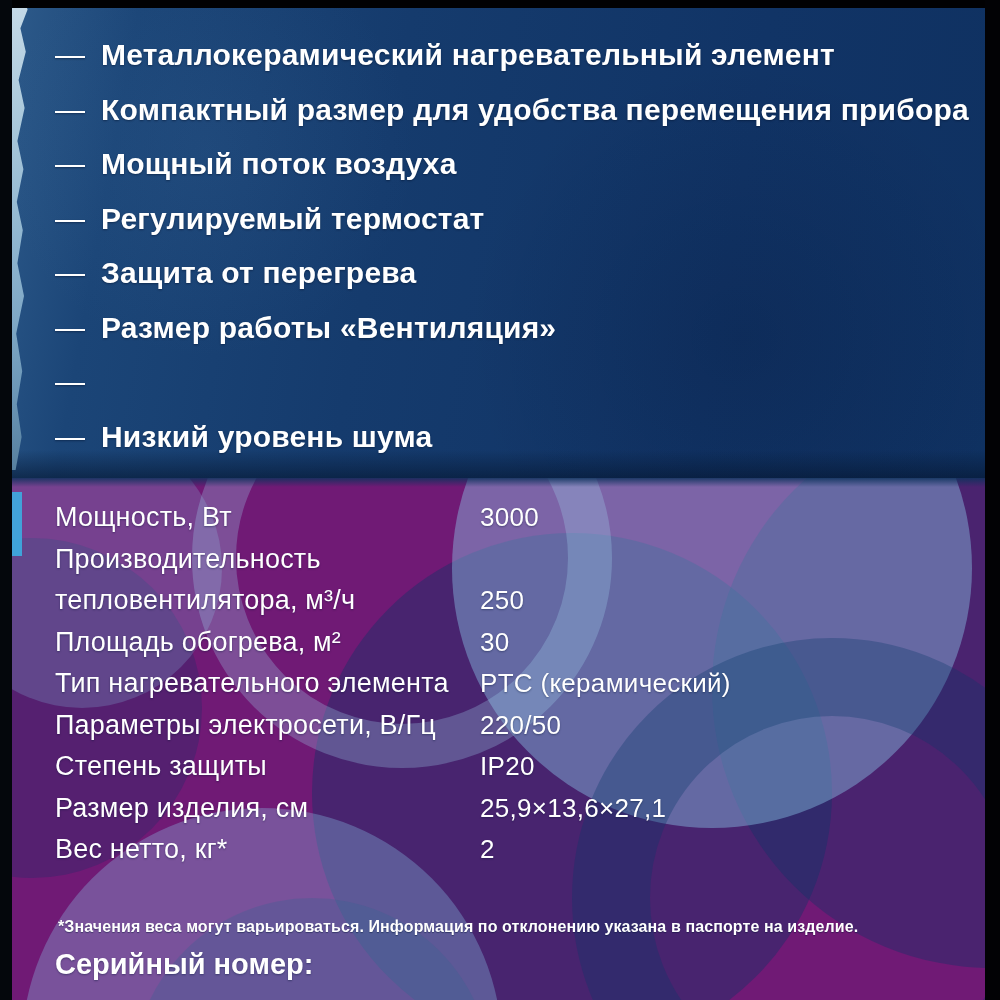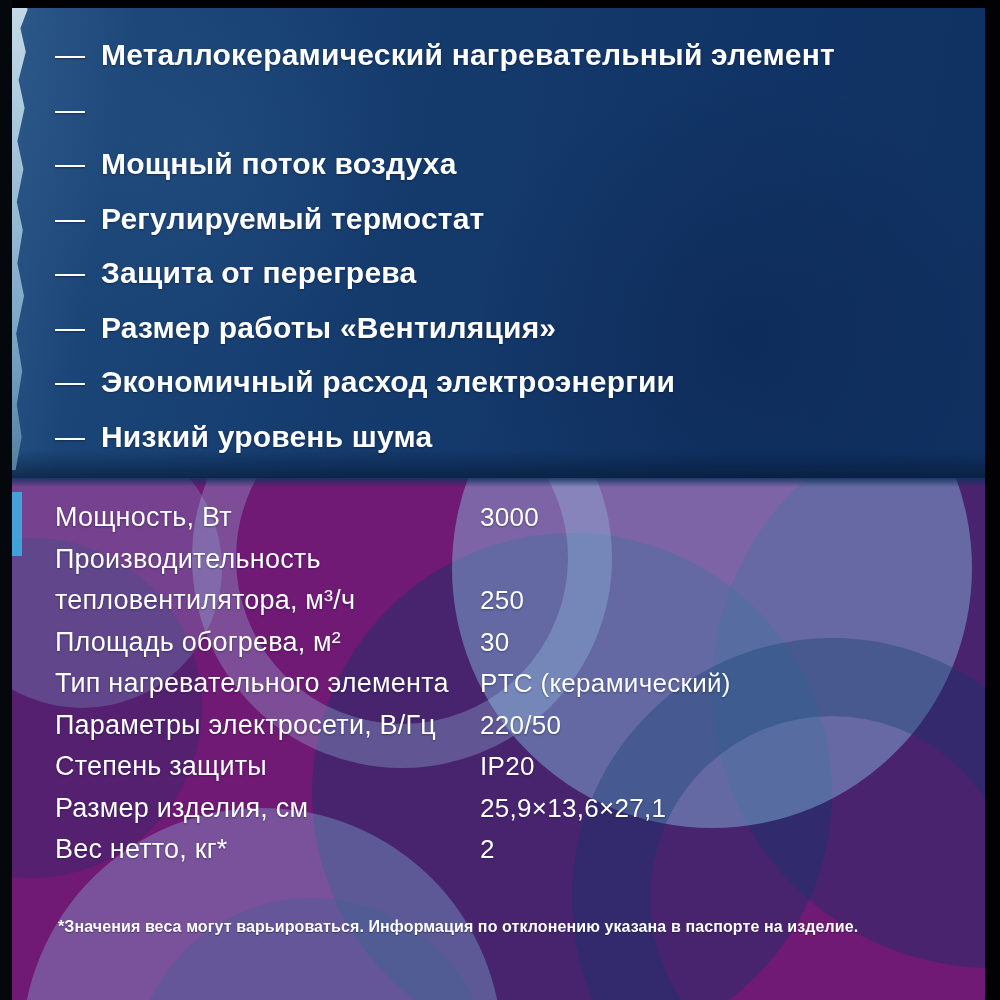--- a/index.html
+++ b/index.html
@@ -61,40 +61,40 @@
   <div class="bar-left"></div>
 
   <div class="section-top">
     <ul class="features">
       <li class="feature">
           <span class="dash">—</span>
           <span>Металлокерамический нагревательный элемент</span>
         </li>
       <li class="feature">
           <span class="dash">—</span>
+          <span>Компактный размер для удобства перемещения прибора</span>
         </li>
       <li class="feature">
           <span class="dash">—</span>
           <span>Мощный поток воздуха</span>
         </li>
       <li class="feature">
           <span class="dash">—</span>
           <span>Регулируемый термостат</span>
         </li>
       <li class="feature">
           <span class="dash">—</span>
           <span>Защита от перегрева</span>
         </li>
       <li class="feature">
           <span class="dash">—</span>
           <span>Размер работы «Вентиляция»</span>
         </li>
       <li class="feature">
           <span class="dash">—</span>
-          <span>Экономичный расход электроэнергии</span>
         </li>
       <li class="feature">
           <span class="dash">—</span>
           <span>Низкий уровень шума</span>
         </li>
     </ul>
   </div>
   <div class="torn-strip"></div>
 
   <div class="section-bottom">
@@ -143,16 +143,17 @@
           <span class="spec-label">Размер изделия, см</span>
           <span class="spec-value">25,9×13,6×27,1</span>
         </div>
       <div class="spec-row">
           <span class="spec-label">Вес нетто, кг*</span>
           <span class="spec-value">2</span>
         </div>
     </div>
 
     <div class="footnote">*Значения веса могут варьироваться. Информация по отклонению указана в паспорте на изделие.</div>
+    <div class="serial">Серийный номер:</div>
   </div>
 
   <div class="bar-right"></div>
 </div>
 
 </body></html>

